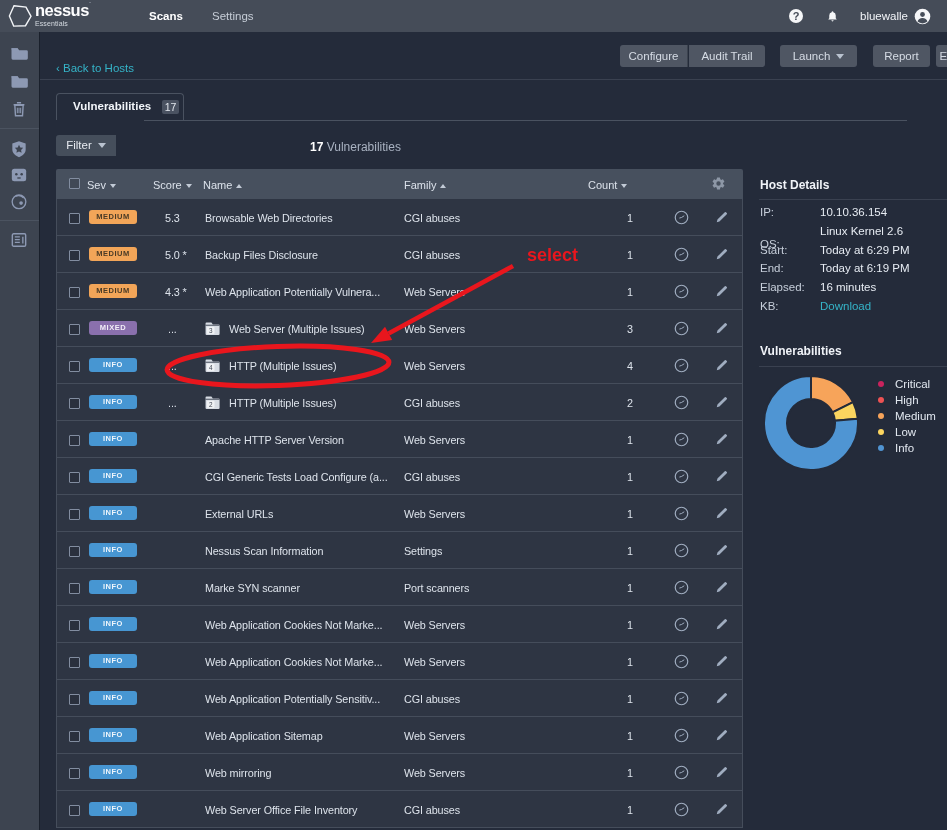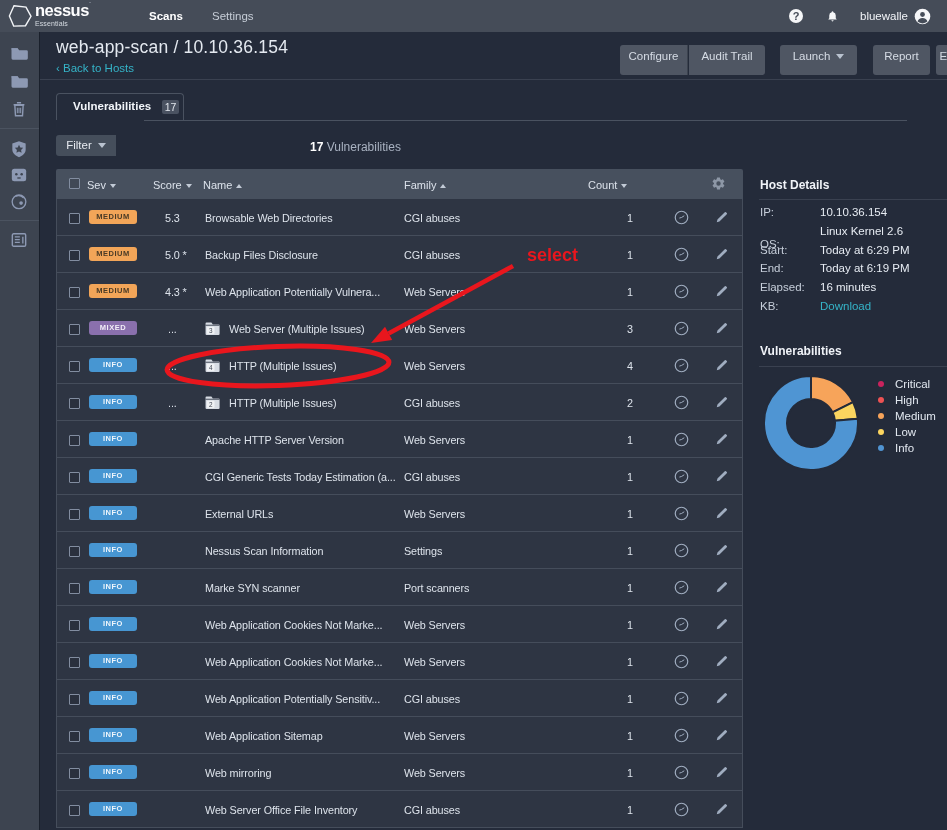--- a/index.html
+++ b/index.html
@@ -7,21 +7,21 @@
 #page{position:relative;width:947px;height:830px;background:#242b3a}
 
 #topnav{position:absolute;left:0;top:0;width:947px;height:32px;background:#454c58}
 #sidebar{position:absolute;left:0;top:32px;width:40px;height:798px;background:#3d4450}
 #sideborder{position:absolute;left:39px;top:32px;width:1px;height:798px;background:#1a202b}
 .navlink{position:absolute;top:10px;font-size:11.5px;color:#c6cdd7}
 .sdiv{position:absolute;left:0;width:39px;height:1px;background:#4b5360}
 
 .title{position:absolute;left:56px;top:37px;font-size:17.5px;font-weight:400;color:#e4e9f0;letter-spacing:.2px}
 .back{position:absolute;left:56px;top:62px;font-size:11.5px;color:#35b4c8}
-.btn{position:absolute;top:45px;height:30px;background:#4f5663;border-radius:3px;color:#d6dce5;font-size:11.5px;line-height:22px;text-align:center}
+.btn{position:absolute;top:45px;height:22px;background:#4f5663;border-radius:3px;color:#d6dce5;font-size:11.5px;line-height:22px;text-align:center}
 .hr1{position:absolute;left:0px;top:79px;width:907px;height:1px;background:#3a4150}
 
 #tab{position:absolute;left:56px;top:93px;width:128px;height:27px;border:1px solid #4a5260;border-bottom:none;border-radius:4px 4px 0 0;background:#242b3a}
 #tabline{position:absolute;left:144px;top:120px;width:763px;height:1px;background:#4a5260}
 .caret{display:inline-block;width:0;height:0;border-left:4px solid transparent;border-right:4px solid transparent;border-top:5px solid #b9c2cf;vertical-align:middle;margin-left:6px}
 
 #filterbtn{position:absolute;left:56px;top:135px;width:60px;height:21px;background:#454e5b;border-radius:3px 0 0 3px;color:#e6eaf0;font-size:11.5px;line-height:21px;text-align:center}
 #search{position:absolute;left:116px;top:135px;width:187px;height:21px;background:#222837;border:1px solid #454e5b;border-radius:0 3px 3px 0;color:#737e90;font-size:11.5px;line-height:19px;padding-left:8px}
 #vcount{position:absolute;left:310px;top:140px;font-size:12px;color:#a9b2c1}
 
@@ -98,21 +98,20 @@
       <circle cx="14.5" cy="14.5" r="2.2" fill="#8d99b3"></circle>
       <path d="M8.2 6.2a9 9 0 0 1 9.4 2.1" stroke="#8d99b3" stroke-width="1.6" fill="none"></path>
     </svg>
 <svg class="abs" style="left:9px;top:230px" width="20" height="20" viewBox="0 0 24 24">
       <rect x="4" y="4.5" width="16" height="15" rx="1.6" fill="none" stroke="#8d99b3" stroke-width="1.7"></rect>
       <path d="M7 8.2h6M7 11.5h6M7 14.8h6" stroke="#8d99b3" stroke-width="1.5"></path>
       <path d="M15.8 8.2h1.6v8h-1.6z" fill="#8d99b3"></path>
     </svg>
 <div class="sdiv" style="top:128px"></div>
     <div class="sdiv" style="top:220px"></div>
-<div class="title">web-app-scan / 10.10.36.154</div>
 <div class="back">‹ Back to Hosts</div>
 <div class="btn" style="left:620px;width:68px;border-radius:3px 0 0 3px;border-right:1px solid #3c434f">Configure</div>
 <div class="btn" style="left:689px;width:76px;border-radius:0 3px 3px 0">Audit Trail</div>
 <div class="btn" style="left:780px;width:77px">Launch<span class="caret"></span></div>
 <div class="btn" style="left:873px;width:57px">Report</div>
 <div class="btn" style="left:936px;width:40px">Export</div>
 <div class="hr1" style="left:40px"></div>
 <div id="tab">
       <span style="position:absolute;left:16px;top:6px;font-size:11.5px;font-weight:bold;color:#f2f5f9">Vulnerabilities</span>
       <span style="position:absolute;left:105px;top:6px;width:17px;height:14px;background:#4a5261;border-radius:2px;font-size:10.5px;color:#e2e7ee;text-align:center;line-height:14px">17</span>
@@ -249,21 +248,21 @@
         <circle cx="12" cy="12" r="10" fill="none" stroke="#a0adc0" stroke-width="1.9"></circle>
         <path d="M12 12l4.4-2.8M12 12l-3.4.9" stroke="#a0adc0" stroke-width="1.6" fill="none"></path>
       </svg>
       <svg class="abs" style="left:659px;top:11px" width="14" height="14" viewBox="0 0 24 24">
         <path d="M3 21l1.2-4.6L16.8 3.8a1.4 1.4 0 0 1 2 0l1.4 1.4a1.4 1.4 0 0 1 0 2L7.6 19.8z" fill="#a0adc0"></path>
       </svg>
     </div>
 <div class="row" style="top:458px">
       <div class="cbx" style="top:14px"></div>
       <div class="badge b-inf">INFO</div>
-      <div class="cell" style="left:149px">CGI Generic Tests Today Estimation (a...</div>
+      <div class="cell" style="left:149px">CGI Generic Tests Load Configure (a...</div>
       <div class="cell" style="left:348px">CGI abuses</div>
       <div class="cell count">1</div>
       <svg class="abs" style="left:618px;top:11px" width="15" height="15" viewBox="0 0 24 24">
         <circle cx="12" cy="12" r="10" fill="none" stroke="#a0adc0" stroke-width="1.9"></circle>
         <path d="M12 12l4.4-2.8M12 12l-3.4.9" stroke="#a0adc0" stroke-width="1.6" fill="none"></path>
       </svg>
       <svg class="abs" style="left:659px;top:11px" width="14" height="14" viewBox="0 0 24 24">
         <path d="M3 21l1.2-4.6L16.8 3.8a1.4 1.4 0 0 1 2 0l1.4 1.4a1.4 1.4 0 0 1 0 2L7.6 19.8z" fill="#a0adc0"></path>
       </svg>
     </div>

